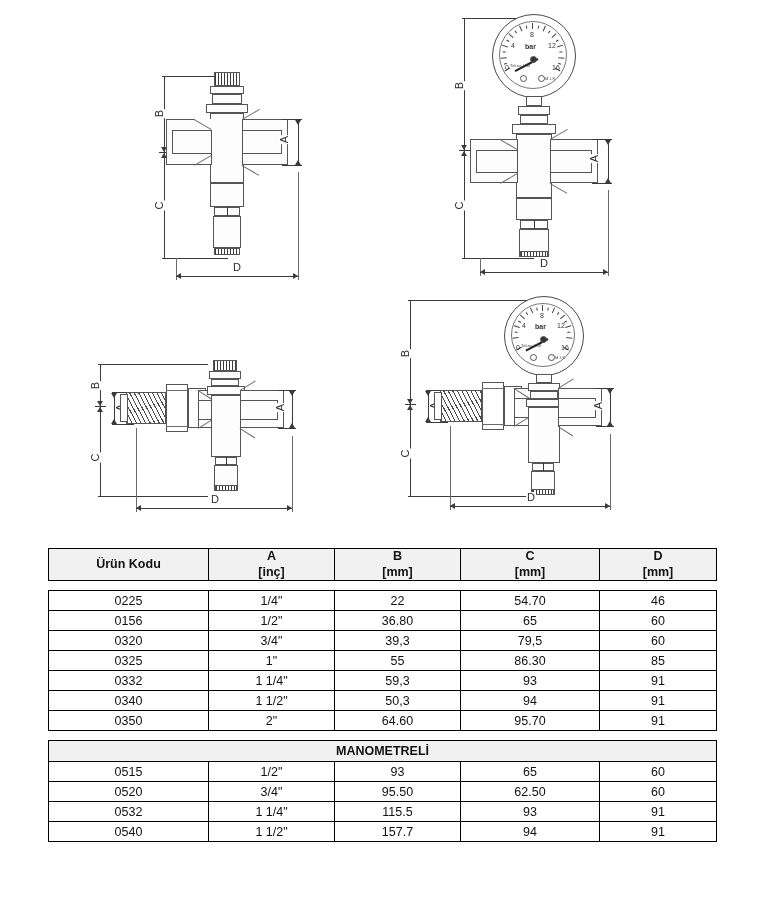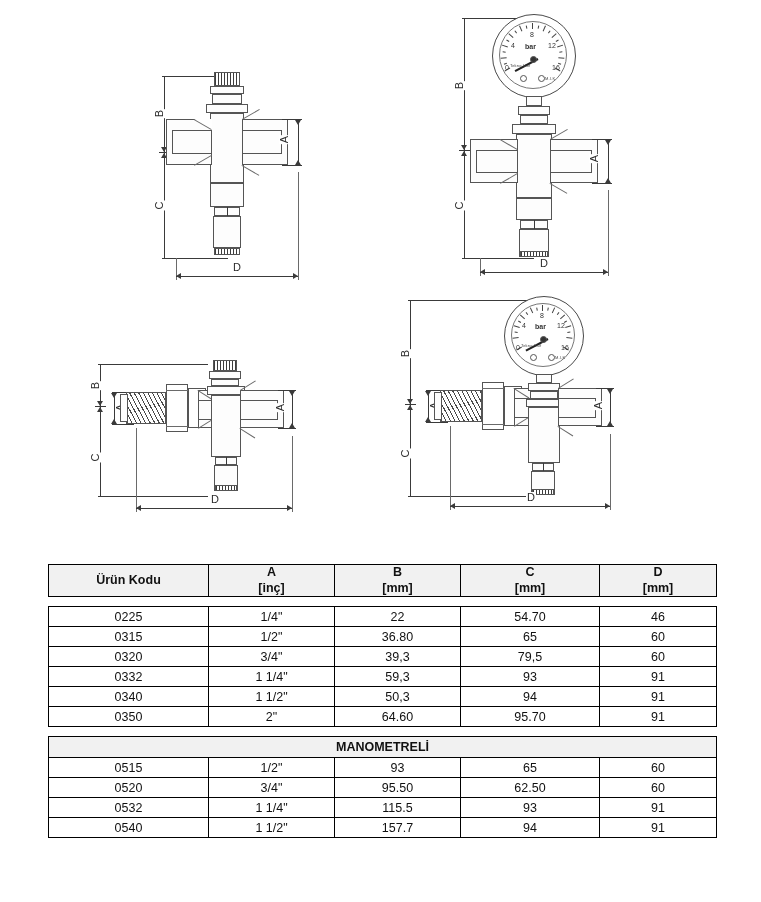--- a/index.html
+++ b/index.html
@@ -61,21 +61,21 @@
   }
   .gauge-brand{
     position:absolute;font-size:4px;color:#444;letter-spacing:.2px;
     font-family:"Liberation Sans", sans-serif;white-space:nowrap;
   }
   .tick{position:absolute;background:#444;transform-origin:50% 100%;}
   .needle{position:absolute;background:#222;transform-origin:100% 50%;}
   .gauge-dot{position:absolute;border-radius:50%;border:.5px solid #555;background:#fff;}
 
   
-  .tables{position:absolute;left:48px;top:548px;width:668px;margin-top:16px;}
+  .tables{position:absolute;left:48px;top:548px;width:668px;}
   table{border-collapse:collapse;width:668px;table-layout:fixed;}
   table + table{margin-top:9px;}
   td,th{
     border:1.6px solid #000;
     text-align:center;
     font-size:12.5px;
     color:#111;
     padding:0;
     height:19px;
     font-family:"Liberation Sans", sans-serif;
@@ -432,32 +432,39 @@
       </colgroup>
     <tbody id="rows-standard">
         <tr>
           <td>0225</td>
           <td>1/4"</td>
           <td>22</td>
           <td>54.70</td>
           <td>46</td>
         </tr>
         <tr>
-          <td>0315</td>
+          <td>0156</td>
           <td>1/2"</td>
           <td>36.80</td>
           <td>65</td>
           <td>60</td>
         </tr>
         <tr>
           <td>0320</td>
           <td>3/4"</td>
           <td>39,3</td>
           <td>79,5</td>
           <td>60</td>
+        </tr>
+        <tr>
+          <td>0325</td>
+          <td>1"</td>
+          <td>55</td>
+          <td>86.30</td>
+          <td>85</td>
         </tr>
         <tr>
           <td>0332</td>
           <td>1  1/4"</td>
           <td>59,3</td>
           <td>93</td>
           <td>91</td>
         </tr>
         <tr>
           <td>0340</td>

